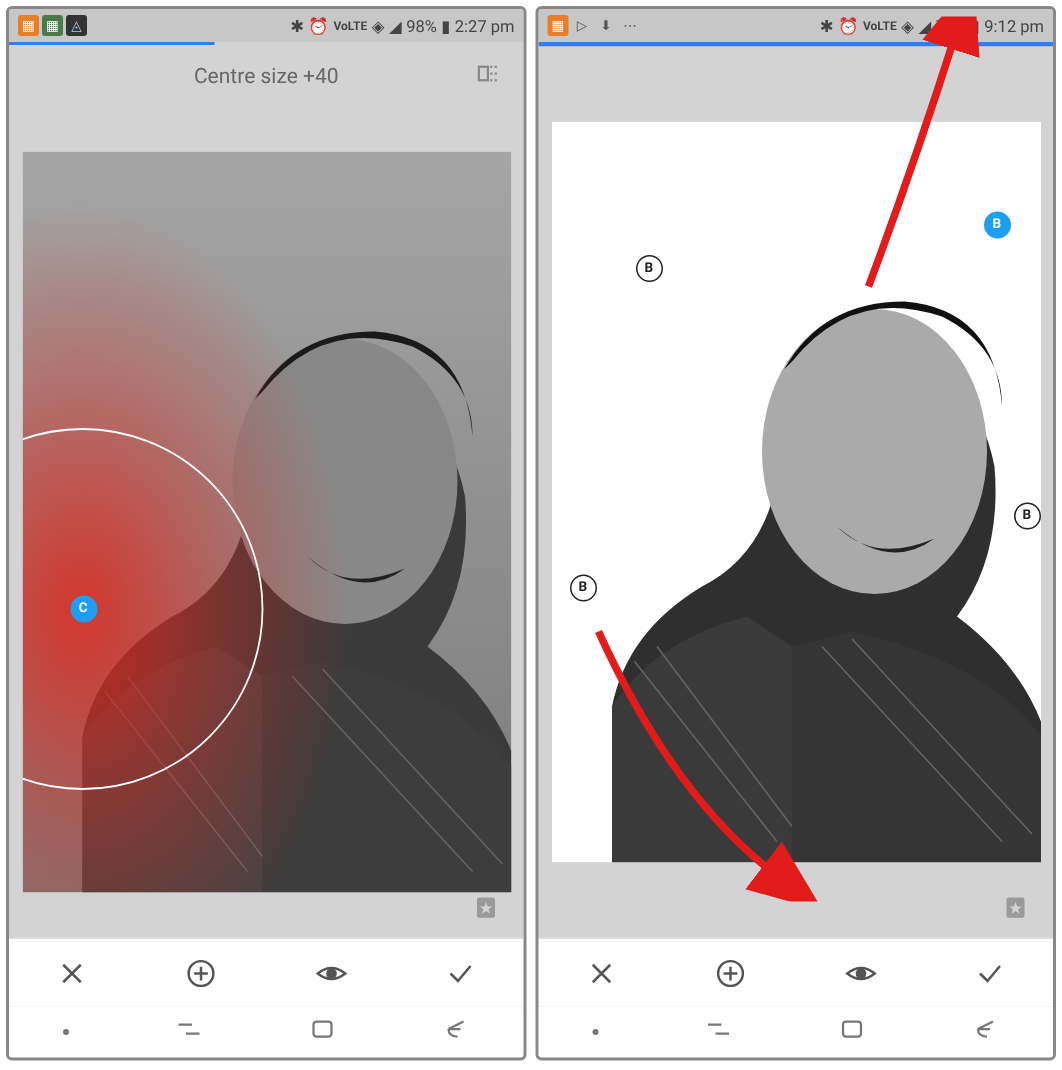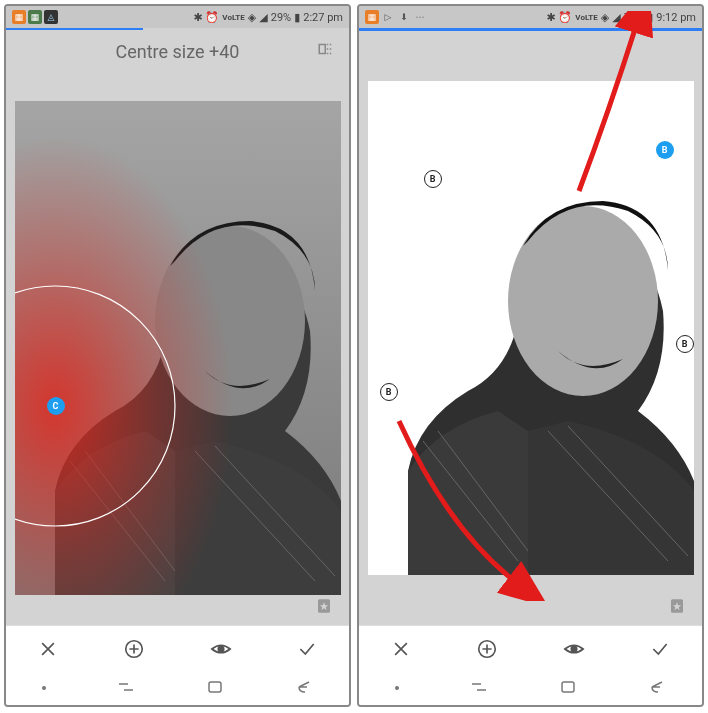--- a/index.html
+++ b/index.html
@@ -42,21 +42,21 @@
   }
   .blue-line.partial { width: 40%; margin-left: 0; }
   .top-bar {
     height: 40px;
     background: #d3d3d3;
     display: flex;
     align-items: center;
     justify-content: center;
     position: relative;
   }
-  .adjust-text { font-size: 18px; color: #666; }
+  .adjust-text { font-size: 14px; color: #666; }
   .compare-icon {
     position: absolute;
     right: 14px;
     top: 50%;
     transform: translateY(-50%);
     color: #777;
   }
   .image-area {
     flex: 1;
     background: #d3d3d3;
@@ -127,21 +127,21 @@
       <span class="status-icon" style="background:#e87e27;color:#fff">▦</span>
       <span class="status-icon" style="background:#4b7a4b;color:#fff">▦</span>
       <span class="status-icon" style="background:#333;color:#a5d6f9">◬</span>
     </div>
     <div class="status-right">
       <span>✱</span>
       <span>⏰</span>
       <span style="font-size:8px;font-weight:bold">VoLTE</span>
       <span>◈</span>
       <span>◢</span>
-      <span>29%</span>
+      <span>98%</span>
       <span>▮</span>
       <span>2:27 pm</span>
     </div>
   </div>
   <div style="height:3px;width:100%;background:#d3d3d3;display:flex">
       <div class="blue-line partial"></div>
     </div>
   <div class="top-bar">
     <span class="adjust-text">Centre size +40</span>
     <span class="compare-icon">

